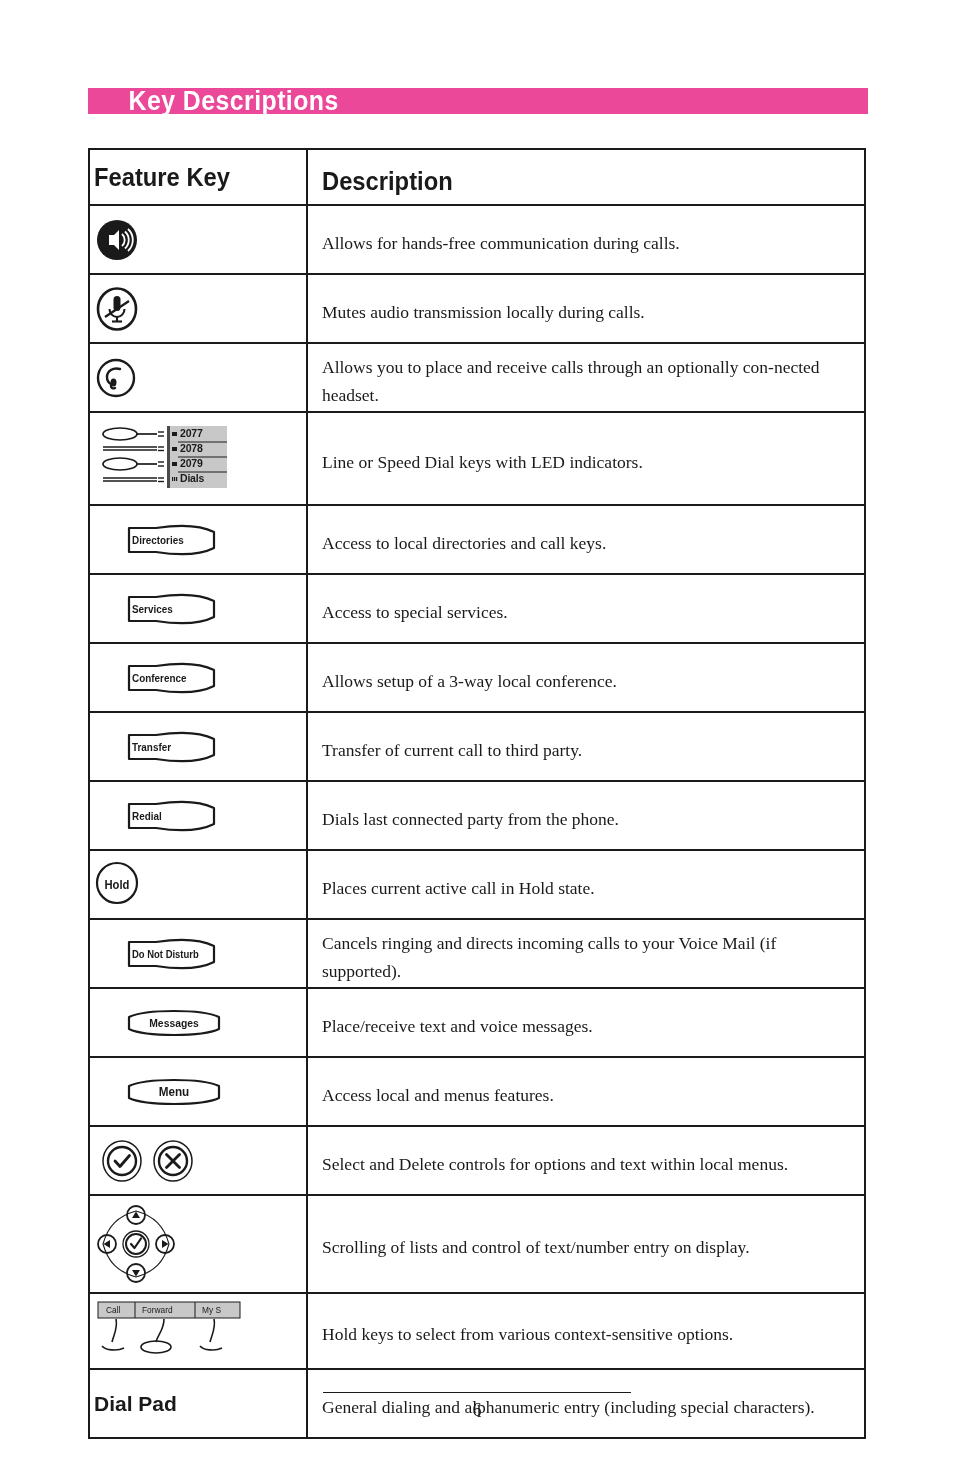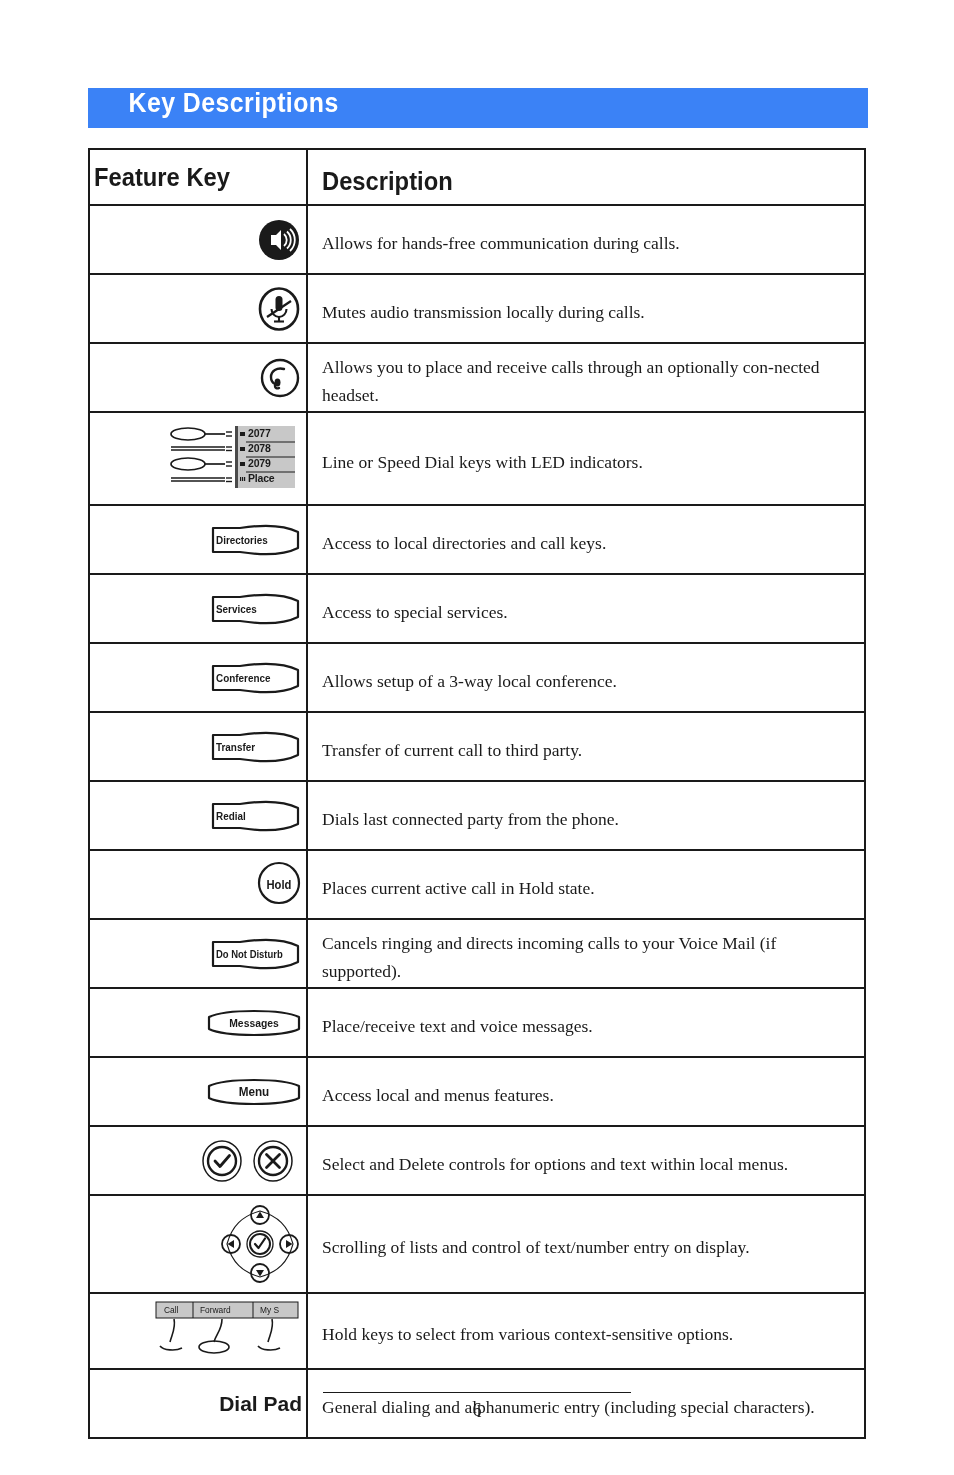--- a/index.html
+++ b/index.html
@@ -15,23 +15,24 @@
     color: #1a1a1a;
     overflow: hidden;
   }
 
   
   .banner {
     position: absolute;
     left: 88px;
     top: 88px;
     width: 780px;
-    height: 40px;
-    background: #3b82f6;
+    height: 26px;
+    background: #ec4899;
     display: flex;
+    align-items: center;
   }
   .banner-title {
     color: #ffffff;
     font-family: "Liberation Sans", sans-serif;
     font-weight: bold;
     font-size: 27px;
     letter-spacing: 0.5px;
     padding-left: 44px;
     transform: scaleX(0.92);
     transform-origin: left center;
@@ -53,21 +54,21 @@
   }
   .row:first-child { border-top: none; }
 
   .cell-key {
     width: 218px;
     flex: 0 0 218px;
     border-right: 2.5px solid #1a1a1a;
     box-sizing: border-box;
     display: flex;
     align-items: center;
-    justify-content: flex-end;
+    justify-content: flex-start;
     padding: 6px 4px;
   }
   .cell-desc {
     flex: 1 1 auto;
     box-sizing: border-box;
     display: flex;
     align-items: center;
     padding: 8px 14px 0 14px;
   }
   .desc-text {
@@ -300,21 +301,21 @@
             <rect x="78" y="23" width="5" height="4"></rect>
             <rect x="78" y="38" width="5" height="4"></rect>
             <rect x="78" y="53" width="1.2" height="4"></rect>
             <rect x="80" y="53" width="1.2" height="4"></rect>
             <rect x="82" y="53" width="1.2" height="4"></rect>
           </g>
         </svg>
         <span class="lcd-label" style="left:86px; top:3px;">2077</span>
         <span class="lcd-label" style="left:86px; top:18px;">2078</span>
         <span class="lcd-label" style="left:86px; top:33px;">2079</span>
-        <span class="lcd-label" style="left:86px; top:48px;">Place</span>
+        <span class="lcd-label" style="left:86px; top:48px;">Dials</span>
       </span>
     </div>
     <div class="cell-desc">
       <span class="desc-text">Line or Speed Dial keys with LED indicators.</span>
     </div>
   </div>
 
   <div class="row r-mid">
     <div class="cell-key">
       <span class="phonekey">

